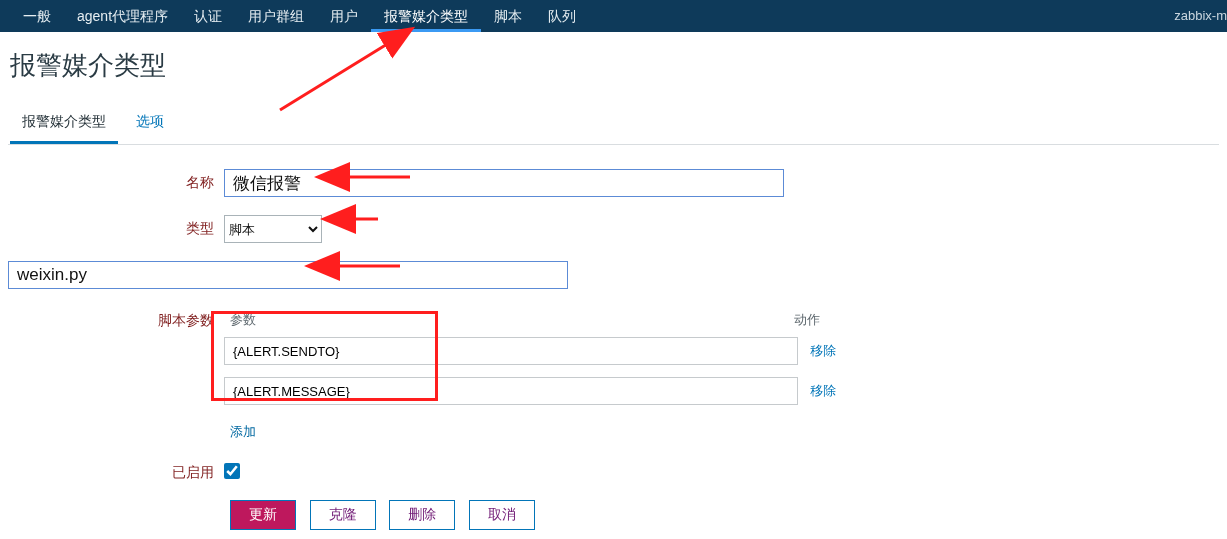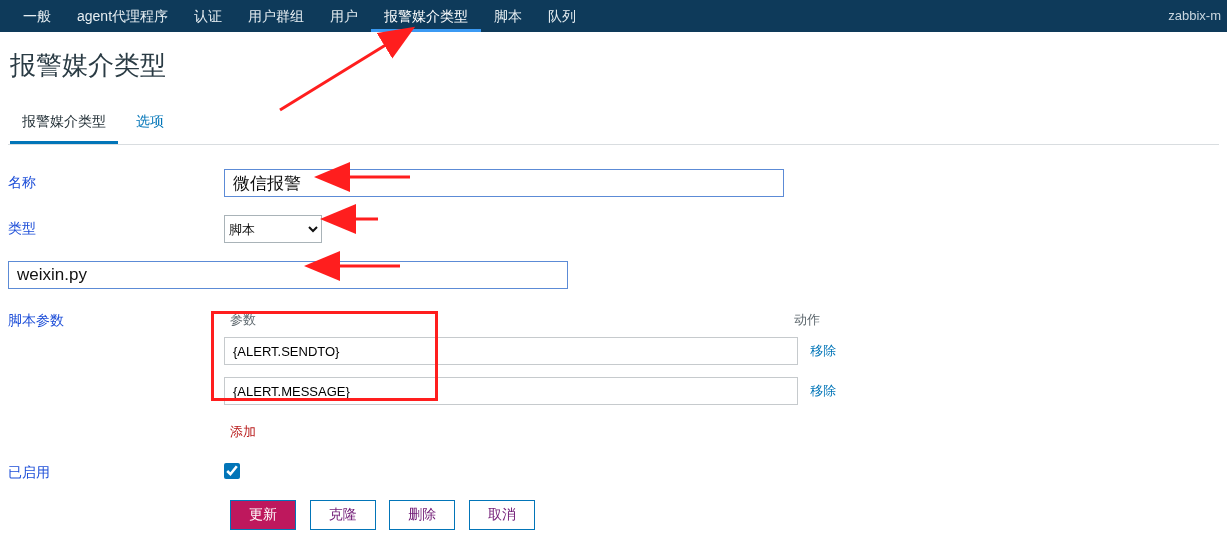--- a/index.html
+++ b/index.html
@@ -2,51 +2,51 @@
 <html><head>
   <meta charset="utf-8">
   <style>
     * { box-sizing: border-box; margin: 0; padding: 0; }
     body { font-family: Arial, "Microsoft YaHei", sans-serif; font-size: 13px; background: #fff; color: #1f2c33; width: 1227px; position: relative; }
 
     
     .topnav { background: #0e3a5a; height: 32px; display: flex; align-items: center; padding: 0 10px; color: #fff; position: relative; text-align: right; }
     .topnav .nav-item { padding: 0 13px; height: 32px; line-height: 32px; color: #e6eef2; cursor: pointer; font-size: 14px; }
     .topnav .nav-item.active { border-bottom: 3px solid #3b9af3; color: #fff; }
-    .topnav .right { position: absolute; right: 6px; top: 0; height: 18px; line-height: 32px; color: #c9d6df; font-size: 13px; }
+    .topnav .right { position: absolute; right: 0; top: 0; height: 18px; line-height: 32px; color: #c9d6df; font-size: 13px; }
 
     
     .page-title { font-size: 26px; padding: 16px 10px 22px; color: #2a3b44; }
 
     
     .card { margin: 0 8px 20px; background: #fff; }
 
     
     .subtabs { display: flex; border-bottom: 1px solid #d9dde0; padding: 0 2px; }
     .subtab { padding: 8px 12px 10px; font-size: 14px; color: #0275b8; cursor: pointer; margin-right: 6px; }
     .subtab.active { color: #1f2c33; border-bottom: 3px solid #0275b8; font-weight: 400; }
 
     
     .form { padding: 24px 0 30px; }
     .form-row { display: flex; align-items: flex-start; margin-bottom: 18px; }
-    .form-label { width: 216px; text-align: left; padding-right: 10px; padding-top: 5px; color: #1d4ed8; font-size: 14px; }
+    .form-label { width: 216px; text-align: right; padding-right: 10px; padding-top: 5px; color: #7f1d1d; font-size: 14px; }
     .form-field { flex: 0 0 auto; }
 
     input[type="text"].wide { width: 560px; height: 28px; border: 1px solid #5c8bd6; padding: 0 8px; font-size: 17px; color: #111; outline: none; }
     select.type-select { width: 98px; height: 28px; border: 1px solid #a9b3b8; font-size: 13px; color: #111; background: #fff; }
 
     
     .params { width: 620px; }
     .params-head { display: flex; font-size: 13px; color: #606a70; padding: 4px 0 8px; }
     .params-head .col-param { width: 570px; padding-left: 6px; }
     .params-head .col-action { width: 50px; }
     .param-row { display: flex; align-items: center; margin-bottom: 12px; }
     .param-row input { width: 644px; height: 28px; border: 1px solid #c6cacd; padding: 0 8px; font-size: 13px; }
     .param-row .remove { width: 50px; padding-left: 12px; color: #0275b8; cursor: pointer; }
-    .add-link { color: #b91c1c; cursor: pointer; padding-left: 6px; display: inline-block; margin-top: 6px; }
+    .add-link { color: #0369a1; cursor: pointer; padding-left: 6px; display: inline-block; margin-top: 6px; }
 
     .checkbox { width: 16px; height: 16px; accent-color: #0275b8; }
 
     
     .btn-row { padding-left: 222px; }
     .btn { height: 30px; padding: 0 18px; font-size: 14px; border: 1px solid #0275b8; background: #fff; color: #701a75; cursor: pointer; margin-right: 10px; }
     .btn.primary { background: #be185d; color: #fff; }
 
     
     .anno { position: absolute; pointer-events: none; }

